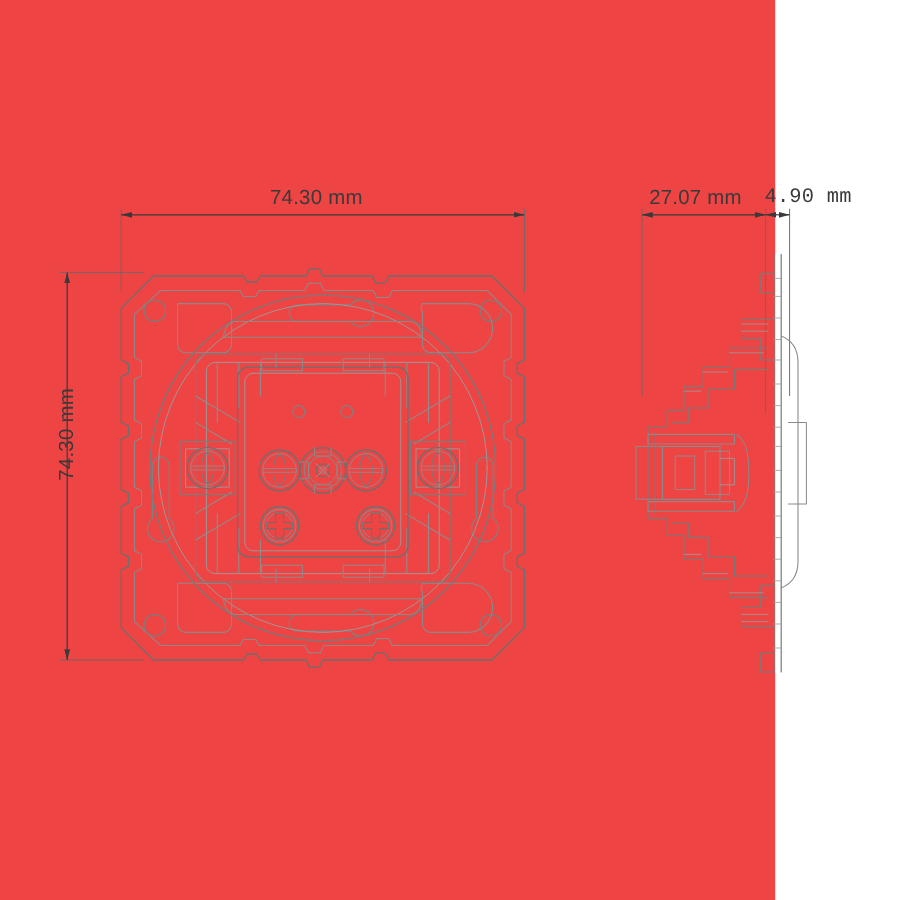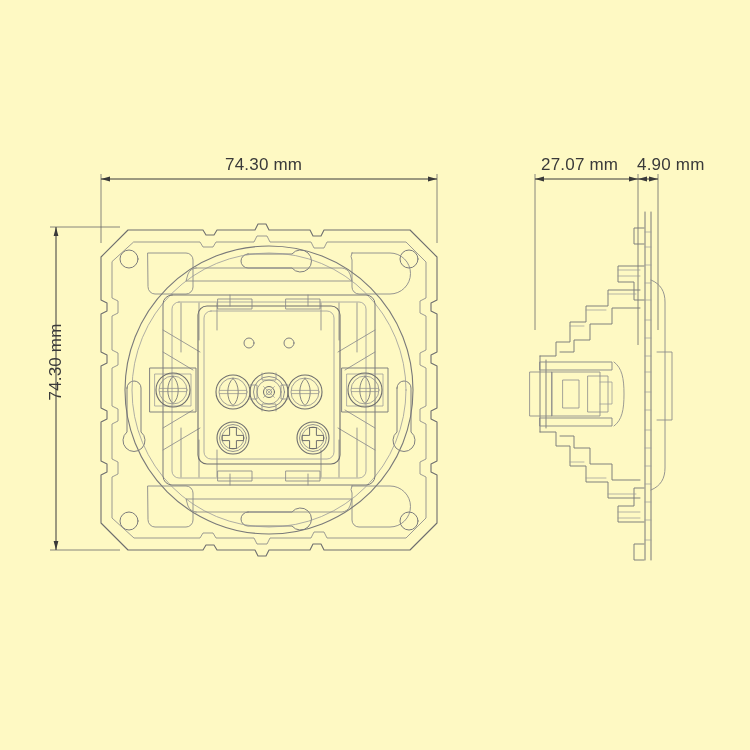--- a/index.html
+++ b/index.html
@@ -10,23 +10,23 @@
   }
   body {
     width: 750px;
     height: 750px;
     overflow: hidden;
     font-family: "Liberation Sans", sans-serif;
     color: #3b3b3b;
   }
   #stage {
     position: relative;
-    width: 750px;
+    width: 646px;
     height: 750px;
-    background: #fef9c3;
+    background: #ef4444;
   }
   #drawing {
     position: absolute;
     left: 0;
     top: 0;
   }
   .dim-label {
     position: absolute;
     font-family: "Liberation Sans", sans-serif;
     font-size: 17px;
@@ -46,20 +46,21 @@
     width: 120px;
     text-align: center;
   }
   #label-depth {
     left: 541px;
     top: 155px;
   }
   #label-plate {
     left: 637px;
     top: 155px;
+    font-family: Liberation Mono, monospace;
   }
 </style>
 </head>
 <body>
 
 <div id="stage">
 
   <svg id="drawing" width="750" height="750" viewBox="0 0 750 750">
     <defs>
       <marker id="arrL" markerWidth="10" markerHeight="8" refX="9" refY="4" orient="auto" markerUnits="userSpaceOnUse">

